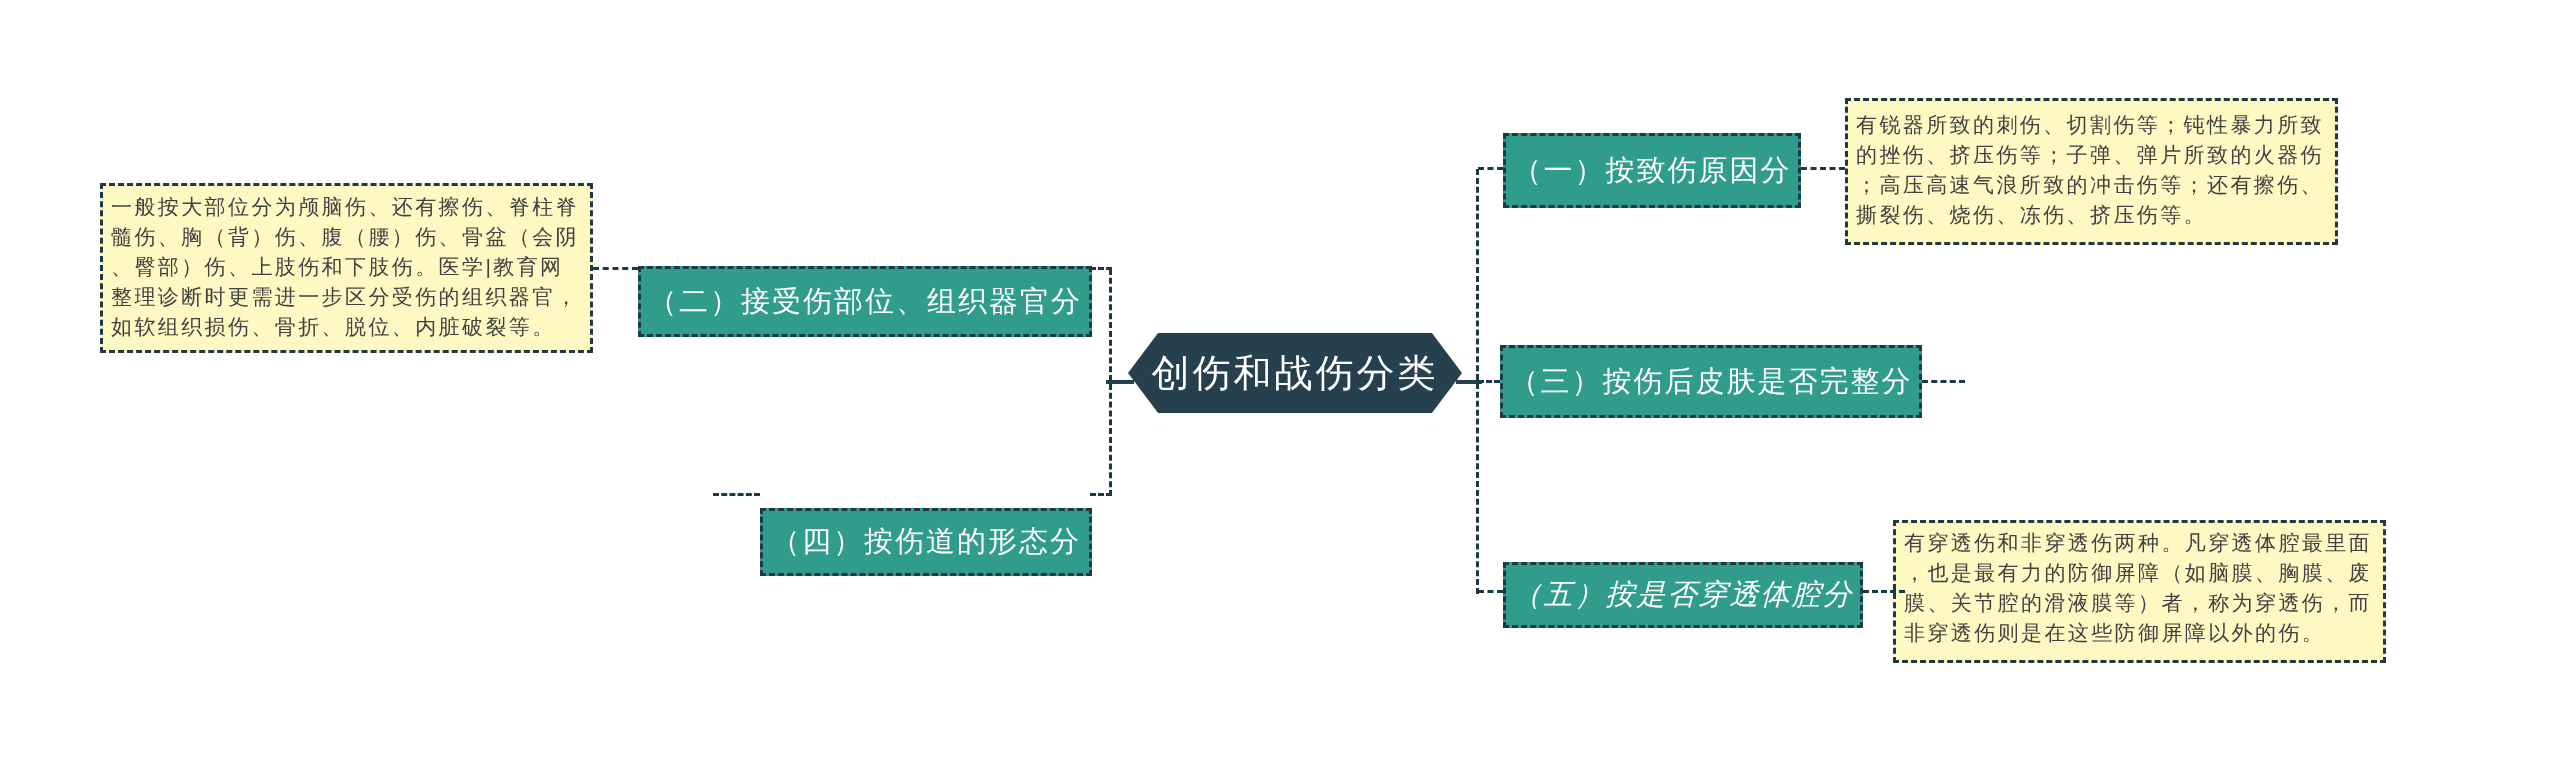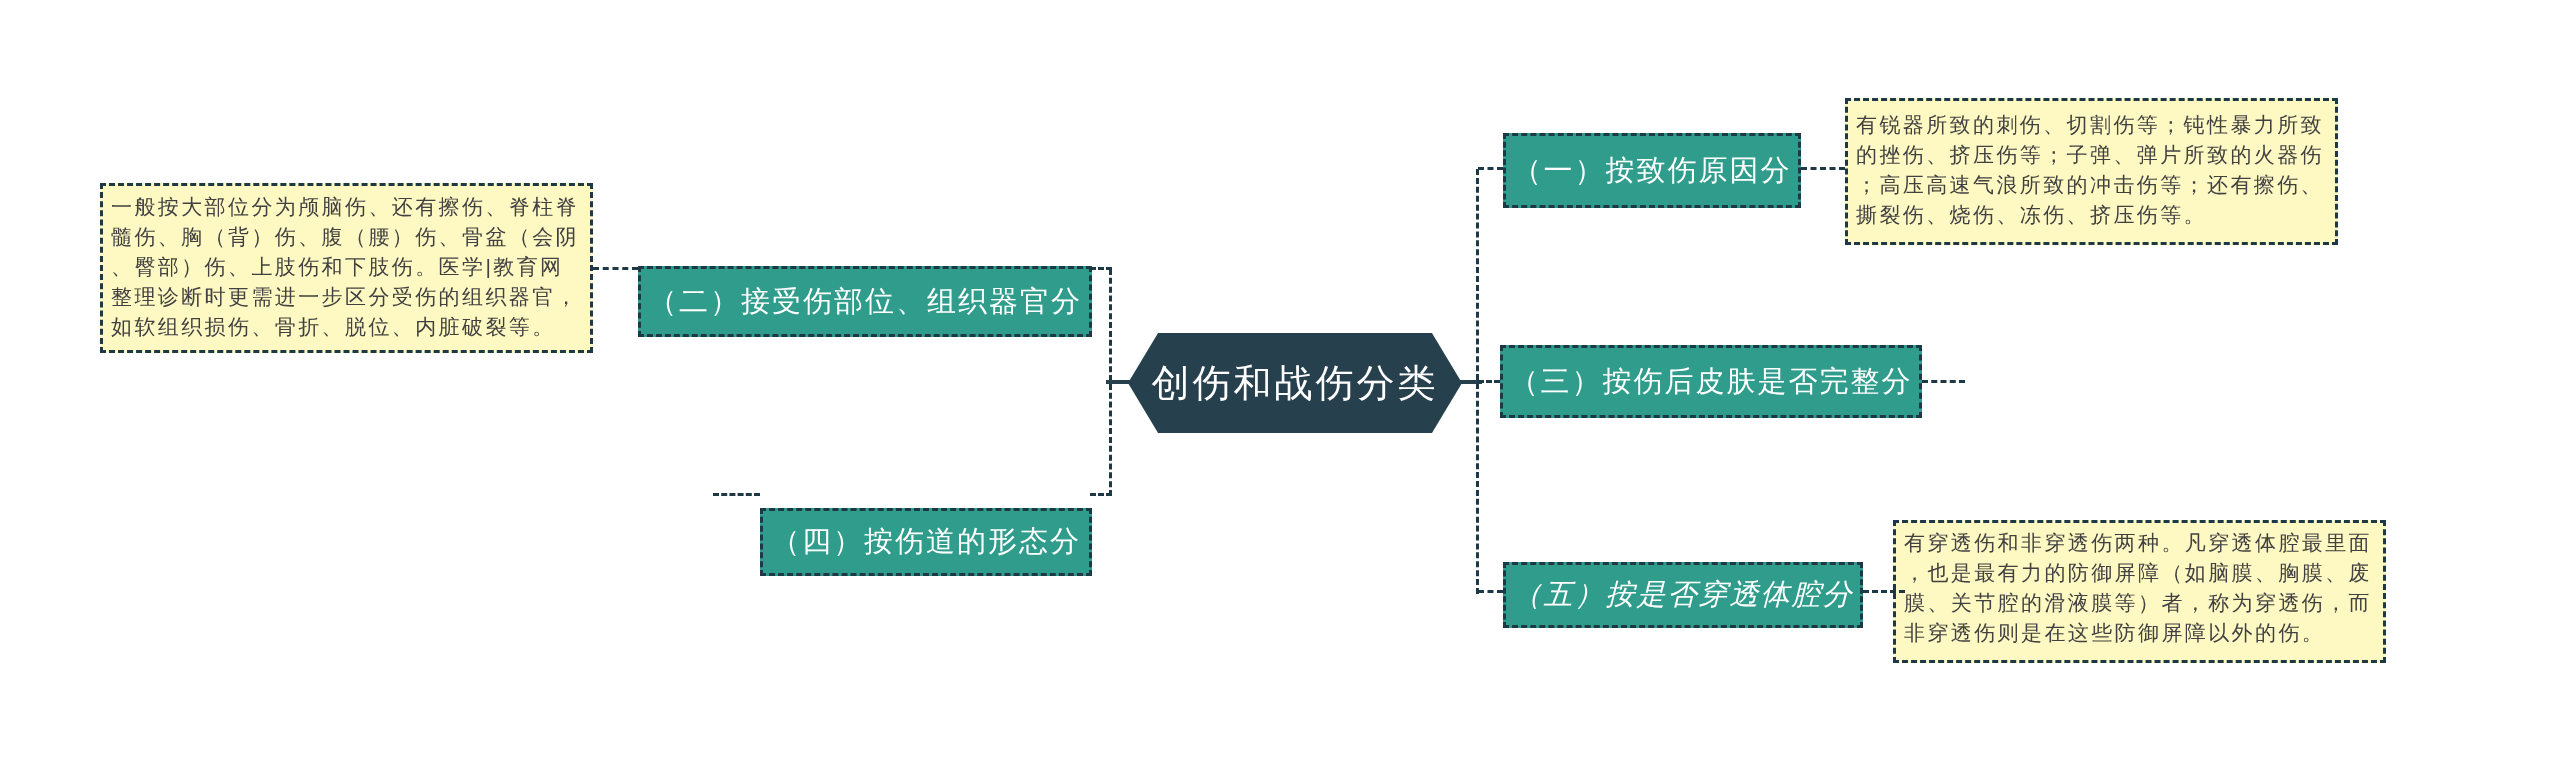--- a/index.html
+++ b/index.html
@@ -12,21 +12,21 @@
     position: relative;
     width: 2560px;
     height: 765px;
     background: #ffffff;
     overflow: hidden;
   }
   
   .center-node {
     position: absolute;
     left: 1128px; top: 333px;
-    width: 334px; height: 100px;
+    width: 334px; height: 80px;
     background: #27404e;
     clip-path: polygon(0 50%, 9% 0, 91% 0, 100% 50%, 91% 100%, 9% 100%);
     display: flex; align-items: center; justify-content: center;
     color: #ffffff;
     font-size: 38px;
     letter-spacing: 3px;
     white-space: nowrap;
   }
   
   .branch-node {

